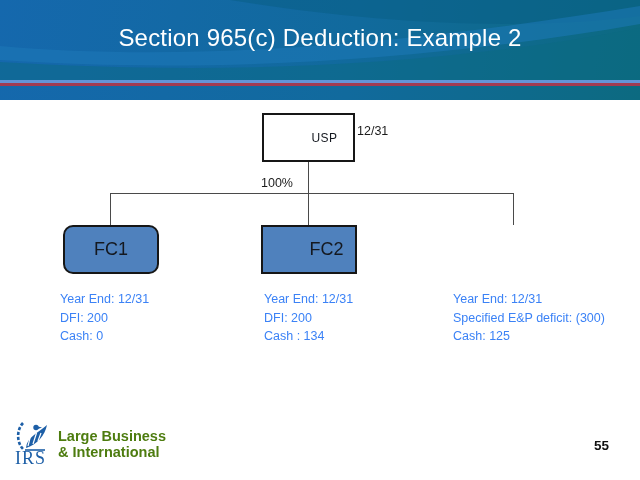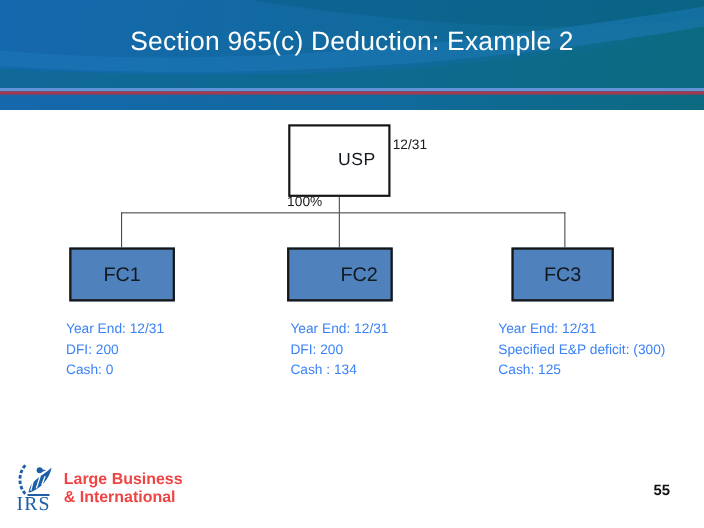--- a/index.html
+++ b/index.html
@@ -29,27 +29,27 @@
   .stripe-red{top:83px;height:3px;background:#a23b52;}
 
   
   .diagram{position:absolute;inset:0;}
   .node{
     position:absolute;box-sizing:border-box;border:2px solid #161616;
     display:flex;align-items:center;justify-content:center;
     color:#14181f;
   }
   .node-parent{
-    left:262px;top:113px;width:93px;height:66px;
-    background:#ffffff;font-size:16px;letter-spacing:.5px;padding-left:32px;
+    left:262px;top:113px;width:93px;height:49px;
+    background:#ffffff;font-size:12px;letter-spacing:.5px;padding-left:32px;
   }
   .node-sub{
     width:96px;height:49px;top:225px;background:#4f81bd;font-size:18px;
   }
-  .node-fc1{left:63px;}
+  .node-fc1{left:63px;border-radius:10px;}
   .node-fc2{left:261px;padding-left:35px;}
   .node-fc3{left:465px;width:93px;}
 
   .line{position:absolute;background:#4a4a4a;}
   .line-v{width:1px;}
   .line-h{height:1px;}
 
   .lbl{position:absolute;color:#1c1c1c;font-size:12.5px;}
   .lbl-date{left:357px;top:124px;}
   .lbl-own{left:248px;top:176px;width:58px;text-align:center;}
@@ -65,21 +65,21 @@
   
   .logo{position:absolute;left:14px;top:422px;width:190px;height:48px;color:#1d5fa7;}
   .logo-eagle{position:absolute;left:0;top:0;}
   .logo-acronym{
     position:absolute;left:1px;top:26px;
     font-family:"Liberation Serif", serif;font-size:18px;letter-spacing:1px;
     color:#1d5fa7;
   }
   .logo-text{
     position:absolute;left:44px;top:6px;
-    font-size:14.5px;font-weight:700;line-height:16px;color:#ef4444;
+    font-size:14.5px;font-weight:700;line-height:16px;color:#4d7c0f;
   }
   .page-number{
     position:absolute;left:594px;top:438px;
     font-size:13.5px;font-weight:700;color:#111111;
   }
 </style>
 </head>
 <body>
 
 <div class="slide">
@@ -108,23 +108,20 @@
     </div>
     <div class="lbl lbl-date">12/31</div>
     <div class="lbl lbl-own">100%</div>
 
     <div class="node node-sub node-fc1">
       <span>FC1</span>
     </div>
     <div class="node node-sub node-fc2">
       <span>FC2</span>
     </div>
-    <div class="node node-sub node-fc3">
-      <span>FC3</span>
-    </div>
 
     <div class="details details-fc1">
       <div>Year End: 12/31</div>
       <div>DFI: 200</div>
       <div>Cash: 0</div>
     </div>
     <div class="details details-fc2">
       <div>Year End: 12/31</div>
       <div>DFI: 200</div>
       <div>Cash : 134</div>

